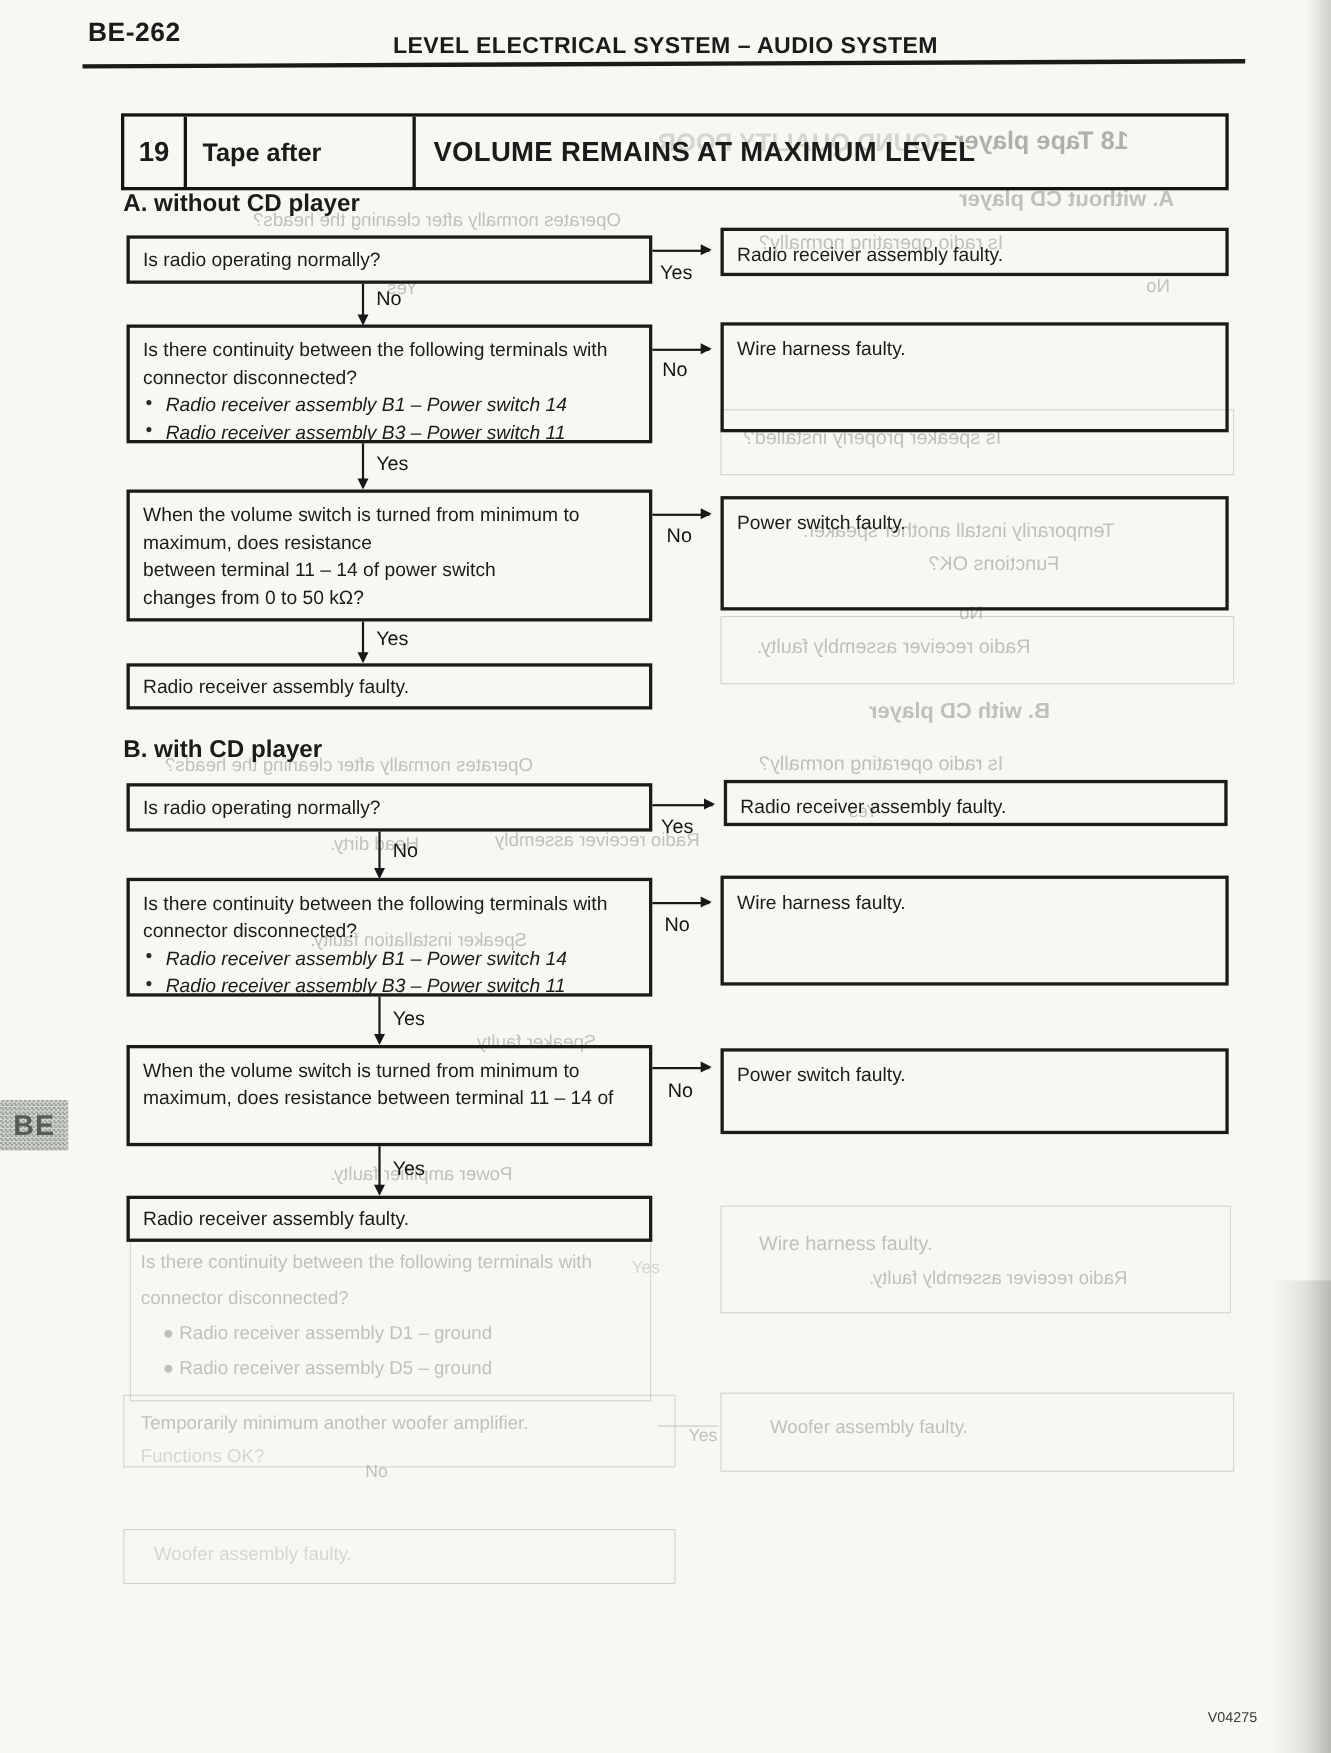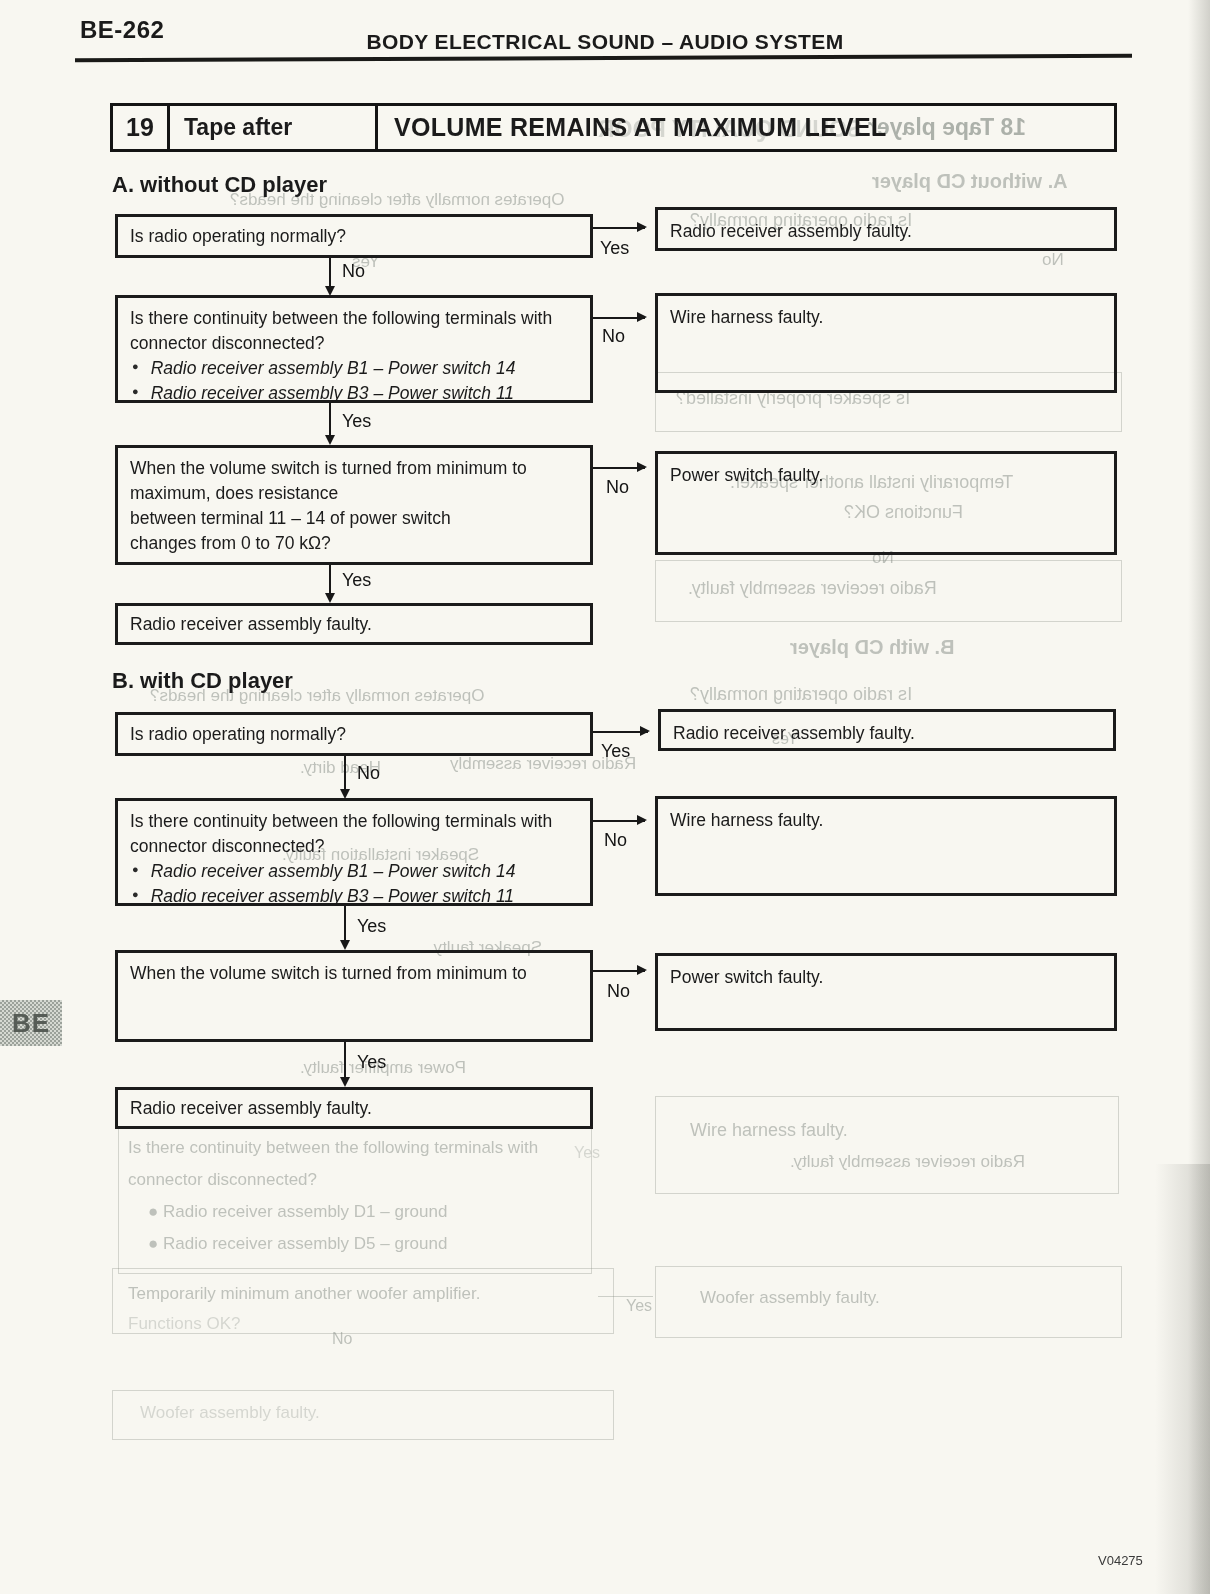--- a/index.html
+++ b/index.html
@@ -6,21 +6,21 @@
   .page{
     position:relative; width:1210px; height:1594px; margin:0 auto;
     background:#f8f7f1; overflow:hidden;
     font-family:"Liberation Sans", sans-serif; color:#1b1b1b;
   }
   
   .hdr-code{position:absolute; left:80px; top:16px; font-size:24px; font-weight:bold; letter-spacing:.5px;}
   .hdr-title{position:absolute; left:0; top:30px; width:100%; text-align:center; font-size:21px; font-weight:bold; letter-spacing:.4px;}
   .hdr-rule{position:absolute; left:75px; top:56px; width:1057px; height:4px; background:#1a1a18; transform:rotate(-0.25deg);}
   
-  .ptable{position:absolute; left:110px; top:103px; width:1007px; height:49px; border:3px solid #141414; display:flex; box-sizing:border-box; z-index:2;}
+  .ptable{position:absolute; left:110px; top:103px; width:1007px; height:70px; border:3px solid #141414; display:flex; box-sizing:border-box; z-index:2;}
   .pcell{display:flex; align-items:center; box-sizing:border-box;}
   .pnum{width:57px; justify-content:center; font-size:25px; font-weight:bold; border-right:3px solid #141414;}
   .pcomp{width:208px; padding-left:14px; font-size:23px; font-weight:bold; border-right:3px solid #141414;}
   .ptitle{flex:1; padding-left:16px; font-size:25px; font-weight:bold; letter-spacing:.3px;}
   
   .sect-h{position:absolute; left:112px; font-size:22px; font-weight:bold; z-index:2;}
   #secA{top:172px;} #secB{top:668px;}
   
   .fbox{position:absolute; border:3px solid #1b1b1b; box-sizing:border-box; padding:6px 12px;
         display:flex; flex-direction:column; justify-content:center; z-index:2; background:transparent;}
@@ -169,21 +169,21 @@
     <span class="gh g27">No</span>
     <span class="gh g28">Temporarily minimum another woofer amplifier.</span>
     <span class="gh lt g29">Functions OK?</span>
     <span class="gh g30">Yes</span>
     <span class="gh g31">Woofer assembly faulty.</span>
     <span class="gh lt g32">Woofer assembly faulty.</span>
     <span class="gh lt g33">Yes</span>
   </div>
 
   <div class="hdr-code">BE-262</div>
-  <div class="hdr-title">BODY ELECTRICAL SOUND – AUDIO SYSTEM</div>
+  <div class="hdr-title">LEVEL ELECTRICAL SYSTEM – AUDIO SYSTEM</div>
   <div class="hdr-rule"></div>
 
   <div class="ptable">
     <div class="pcell pnum">19</div>
     <div class="pcell pcomp">Tape after</div>
     <div class="pcell ptitle">VOLUME REMAINS AT MAXIMUM LEVEL</div>
   </div>
 
   <div class="sect-h" id="secA">A. without CD player</div>
 
@@ -213,21 +213,21 @@
   <div class="fbox rbox" id="ra2">
     <div class="qline">Wire harness faulty.</div>
   </div>
   <div class="vline" id="va2"></div>
   <div class="lbl" id="lva2">Yes</div>
 
   <div class="fbox topalign" id="a3">
     <div class="qline">When the volume switch is turned from minimum to</div>
     <div class="qline">maximum, does resistance</div>
     <div class="qline">between terminal 11 – 14 of power switch</div>
-    <div class="qline">changes from 0 to 70 kΩ?</div>
+    <div class="qline">changes from 0 to 50 kΩ?</div>
   </div>
   <div class="hline" id="ha3"></div>
   <div class="lbl" id="la3">No</div>
   <div class="fbox rbox" id="ra3">
     <div class="qline">Power switch faulty.</div>
   </div>
   <div class="vline" id="va3"></div>
   <div class="lbl" id="lva3">Yes</div>
 
   <div class="fbox" id="a4">
@@ -260,20 +260,21 @@
   <div class="hline" id="hb2"></div>
   <div class="lbl" id="lb2">No</div>
   <div class="fbox rbox" id="rb2">
     <div class="qline">Wire harness faulty.</div>
   </div>
   <div class="vline" id="vb2"></div>
   <div class="lbl" id="lvb2">Yes</div>
 
   <div class="fbox topalign" id="b3">
     <div class="qline">When the volume switch is turned from minimum to</div>
+    <div class="qline">maximum, does resistance between terminal 11 – 14 of</div>
   </div>
   <div class="hline" id="hb3"></div>
   <div class="lbl" id="lb3">No</div>
   <div class="fbox rbox" id="rb3">
     <div class="qline">Power switch faulty.</div>
   </div>
   <div class="vline" id="vb3"></div>
   <div class="lbl" id="lvb3">Yes</div>
 
   <div class="fbox" id="b4">

